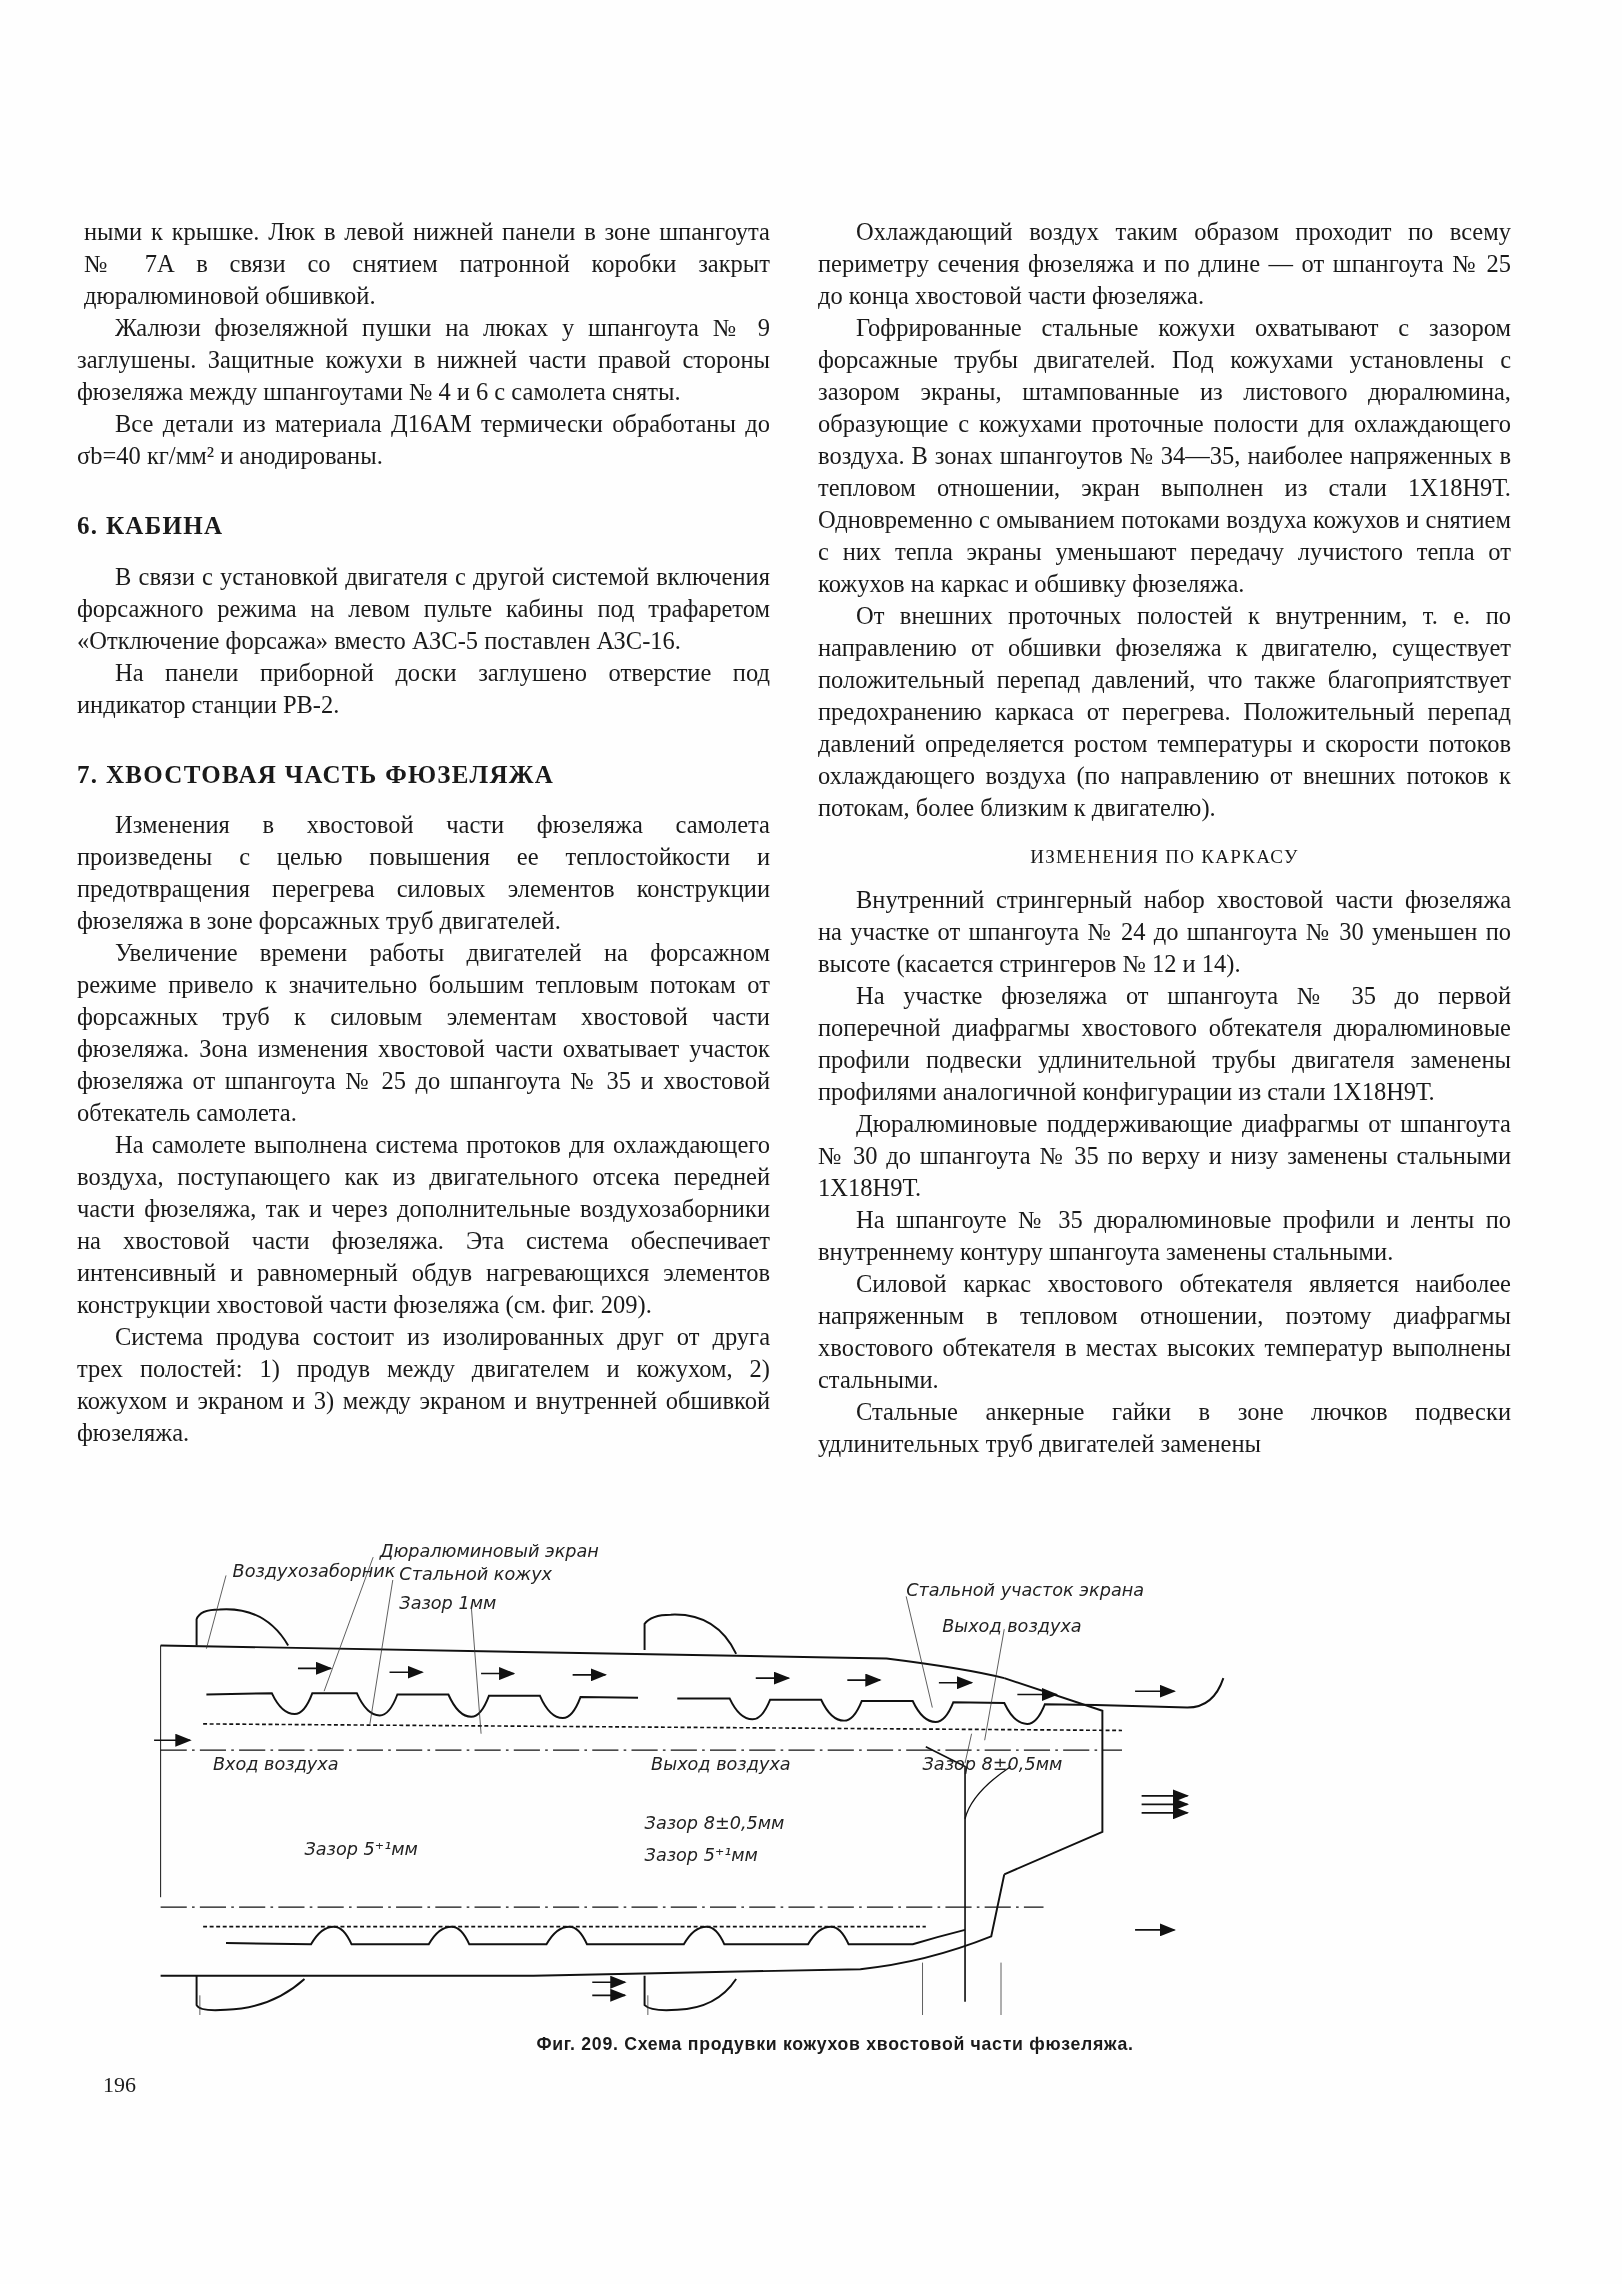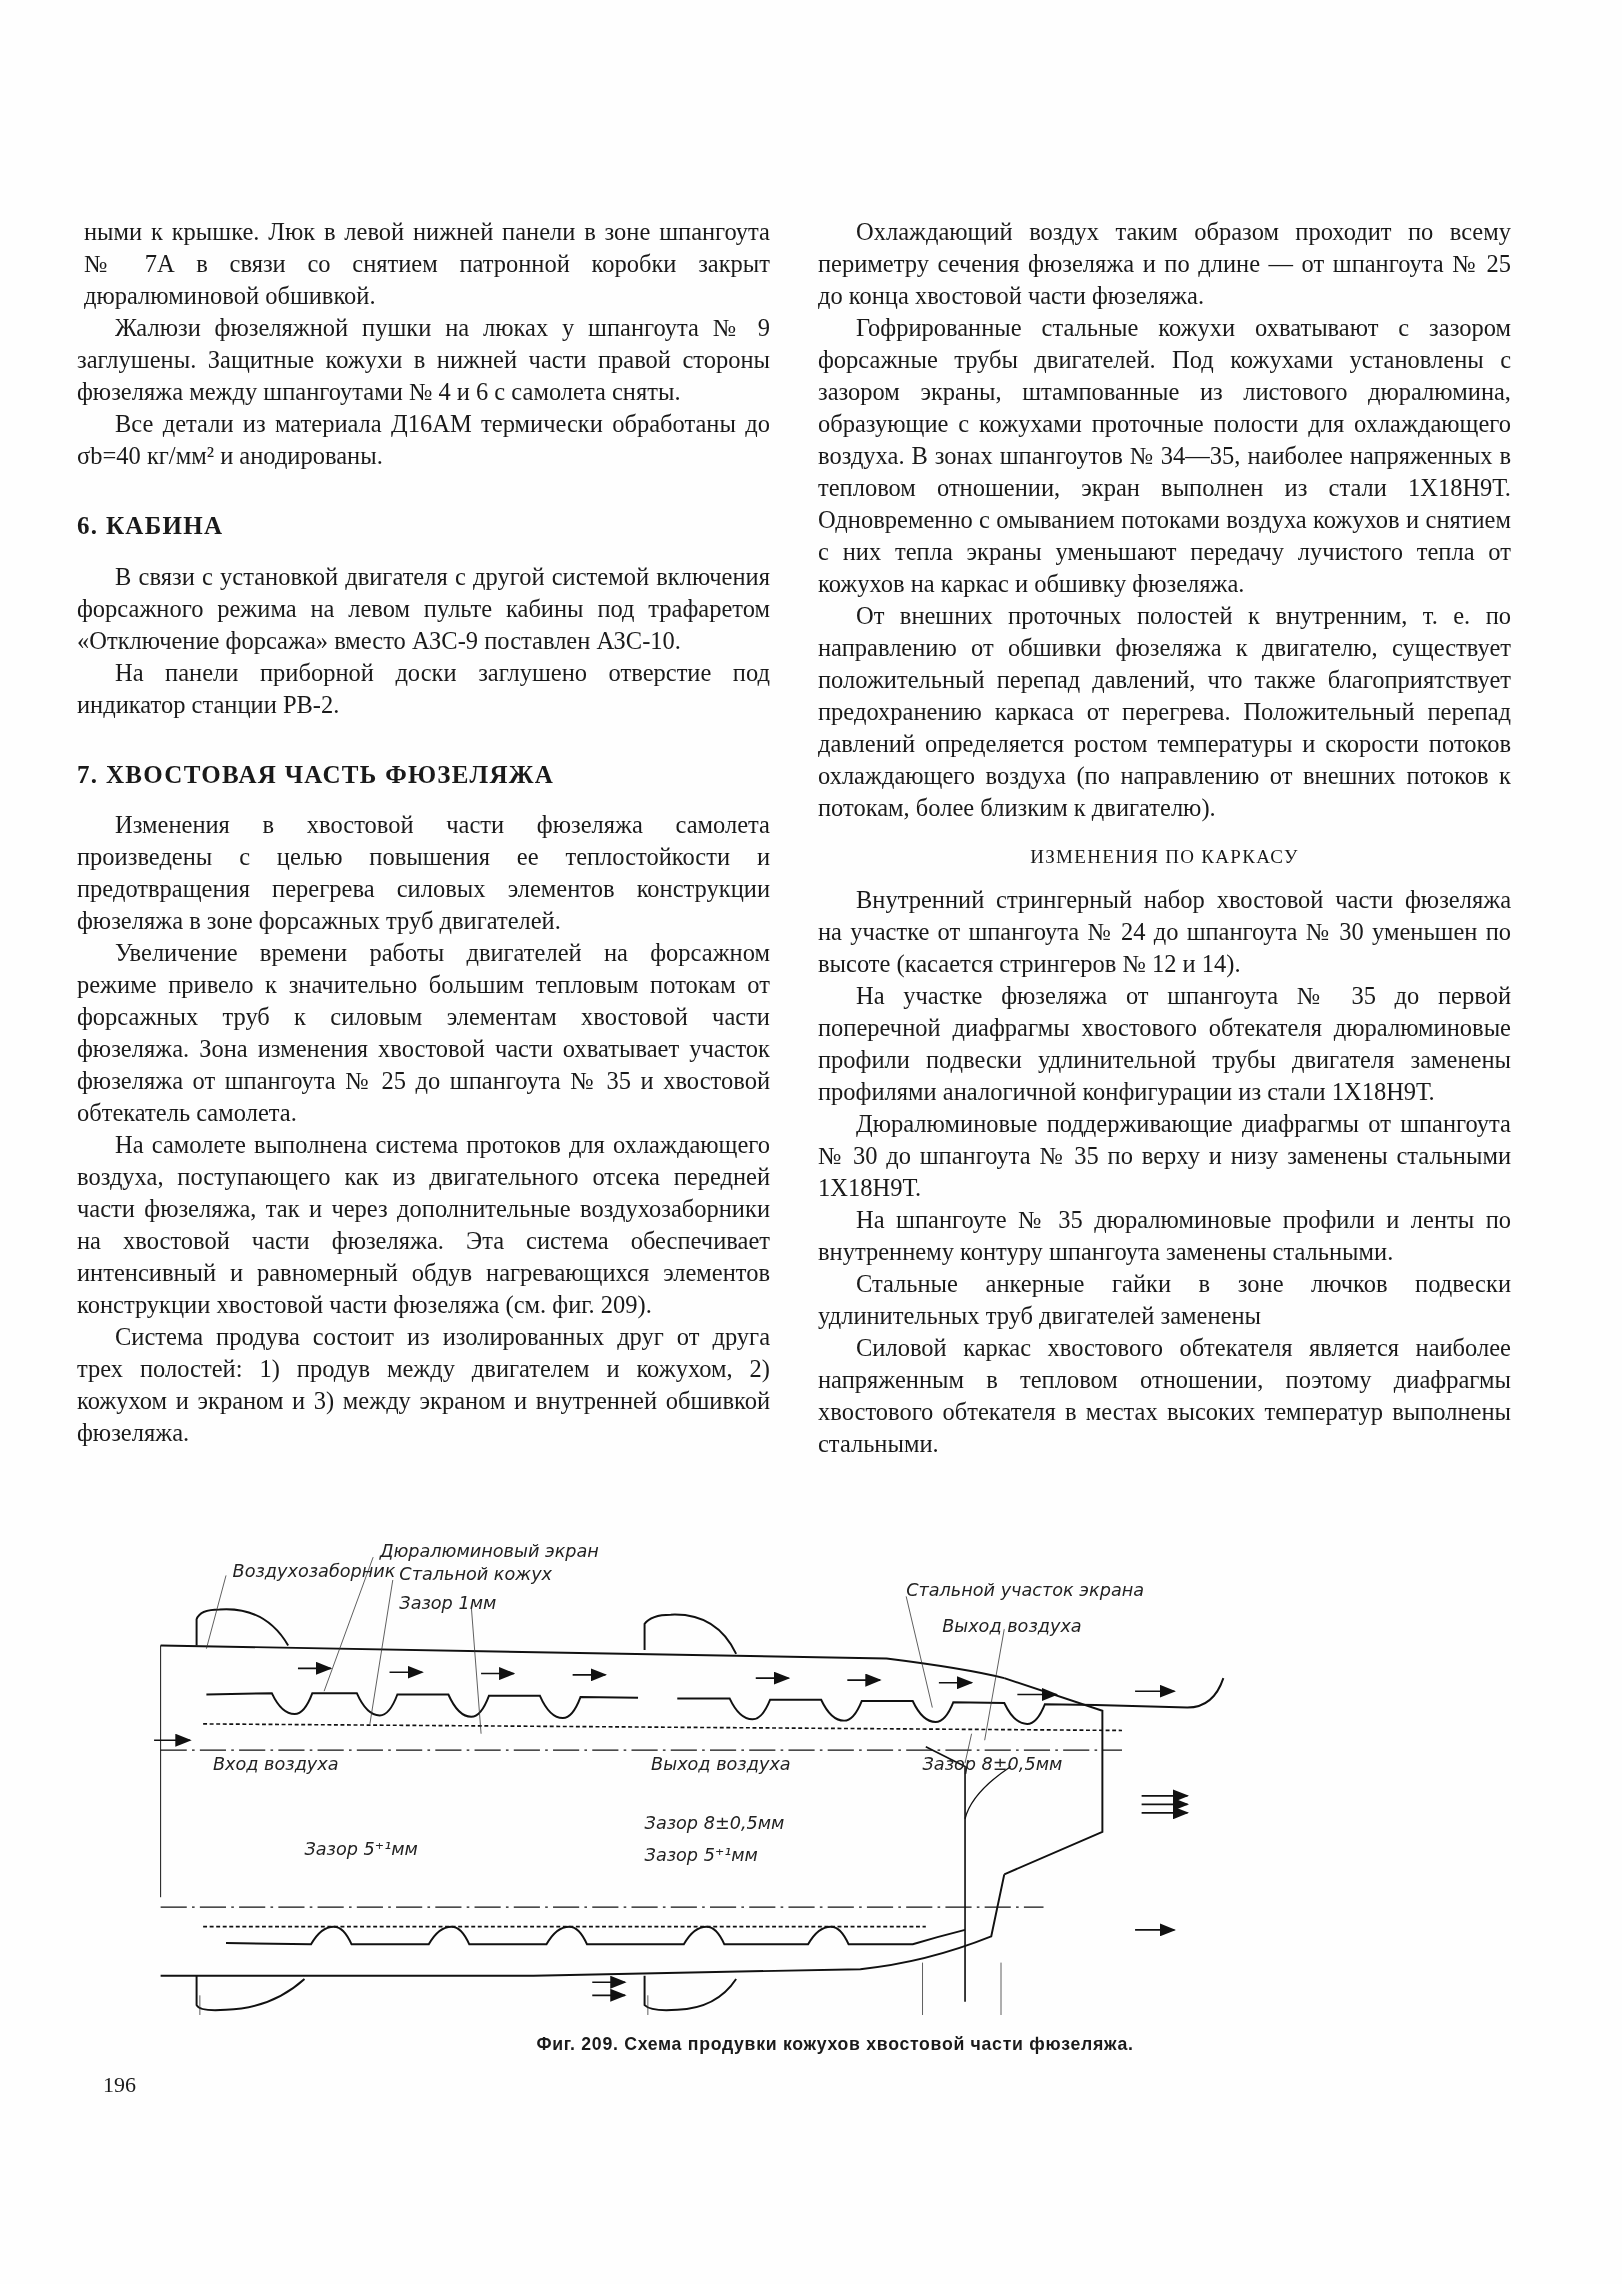--- a/index.html
+++ b/index.html
@@ -24,40 +24,40 @@
             font-family: "Liberation Serif", serif; }
 </style>
 </head>
 <body>
 
 <div class="col left">
   <p class="noindent">ными к крышке. Люк в левой нижней панели в зоне шпангоута № 7А в связи со снятием патронной коробки закрыт дюралюминовой обшивкой.</p>
   <p>Жалюзи фюзеляжной пушки на люках у шпангоута № 9 заглушены. Защитные кожухи в нижней части правой стороны фюзеляжа между шпангоутами № 4 и 6 с самолета сняты.</p>
   <p>Все детали из материала Д16АМ термически обработаны до σb=40 кг/мм² и анодированы.</p>
   <div class="h-sec">6. КАБИНА</div>
-  <p>В связи с установкой двигателя с другой системой включения форсажного режима на левом пульте кабины под трафаретом «Отключение форсажа» вместо АЗС-9 поставлен АЗС-10.</p>
+  <p>В связи с установкой двигателя с другой системой включения форсажного режима на левом пульте кабины под трафаретом «Отключение форсажа» вместо АЗС-5 поставлен АЗС-16.</p>
   <p>На панели приборной доски заглушено отверстие под индикатор станции РВ-2.</p>
   <div class="h-sec">7. ХВОСТОВАЯ ЧАСТЬ ФЮЗЕЛЯЖА</div>
   <p>Изменения в хвостовой части фюзеляжа самолета произведены с целью повышения ее теплостойкости и предотвращения перегрева силовых элементов конструкции фюзеляжа в зоне форсажных труб двигателей.</p>
   <p>Увеличение времени работы двигателей на форсажном режиме привело к значительно большим тепловым потокам от форсажных труб к силовым элементам хвостовой части фюзеляжа. Зона изменения хвостовой части охватывает участок фюзеляжа от шпангоута № 25 до шпангоута № 35 и хвостовой обтекатель самолета.</p>
   <p>На самолете выполнена система протоков для охлаждающего воздуха, поступающего как из двигательного отсека передней части фюзеляжа, так и через дополнительные воздухозаборники на хвостовой части фюзеляжа. Эта система обеспечивает интенсивный и равномерный обдув нагревающихся элементов конструкции хвостовой части фюзеляжа (см. фиг. 209).</p>
   <p>Система продува состоит из изолированных друг от друга трех полостей: 1) продув между двигателем и кожухом, 2) кожухом и экраном и 3) между экраном и внутренней обшивкой фюзеляжа.</p>
 </div>
 
 <div class="col right">
   <p>Охлаждающий воздух таким образом проходит по всему периметру сечения фюзеляжа и по длине — от шпангоута № 25 до конца хвостовой части фюзеляжа.</p>
   <p>Гофрированные стальные кожухи охватывают с зазором форсажные трубы двигателей. Под кожухами установлены с зазором экраны, штампованные из листового дюралюмина, образующие с кожухами проточные полости для охлаждающего воздуха. В зонах шпангоутов № 34—35, наиболее напряженных в тепловом отношении, экран выполнен из стали 1Х18Н9Т. Одновременно с омыванием потоками воздуха кожухов и снятием с них тепла экраны уменьшают передачу лучистого тепла от кожухов на каркас и обшивку фюзеляжа.</p>
   <p>От внешних проточных полостей к внутренним, т. е. по направлению от обшивки фюзеляжа к двигателю, существует положительный перепад давлений, что также благоприятствует предохранению каркаса от перегрева. Положительный перепад давлений определяется ростом температуры и скорости потоков охлаждающего воздуха (по направлению от внешних потоков к потокам, более близким к двигателю).</p>
   <div class="h-sub">ИЗМЕНЕНИЯ ПО КАРКАСУ</div>
   <p>Внутренний стрингерный набор хвостовой части фюзеляжа на участке от шпангоута № 24 до шпангоута № 30 уменьшен по высоте (касается стрингеров № 12 и 14).</p>
   <p>На участке фюзеляжа от шпангоута № 35 до первой поперечной диафрагмы хвостового обтекателя дюралюминовые профили подвески удлинительной трубы двигателя заменены профилями аналогичной конфигурации из стали 1Х18Н9Т.</p>
   <p>Дюралюминовые поддерживающие диафрагмы от шпангоута № 30 до шпангоута № 35 по верху и низу заменены стальными 1Х18Н9Т.</p>
   <p>На шпангоуте № 35 дюралюминовые профили и ленты по внутреннему контуру шпангоута заменены стальными.</p>
+  <p>Силовой каркас хвостового обтекателя является наиболее напряженным в тепловом отношении, поэтому диафрагмы хвостового обтекателя в местах высоких температур выполнены стальными.</p>
   <p>Стальные анкерные гайки в зоне лючков подвески удлинительных труб двигателей заменены</p>
-  <p>Силовой каркас хвостового обтекателя является наиболее напряженным в тепловом отношении, поэтому диафрагмы хвостового обтекателя в местах высоких температур выполнены стальными.</p>
 </div>
 
 <div class="figure">
   <svg viewBox="0 0 2000 720" xmlns="http://www.w3.org/2000/svg">
     <defs>
       <marker id="ah" markerWidth="10" markerHeight="8" refX="9" refY="4" orient="auto">
         <path d="M0,0 L10,4 L0,8 z" fill="#111"></path>
       </marker>
     </defs>
     <g stroke="#111" fill="none" stroke-width="3">

